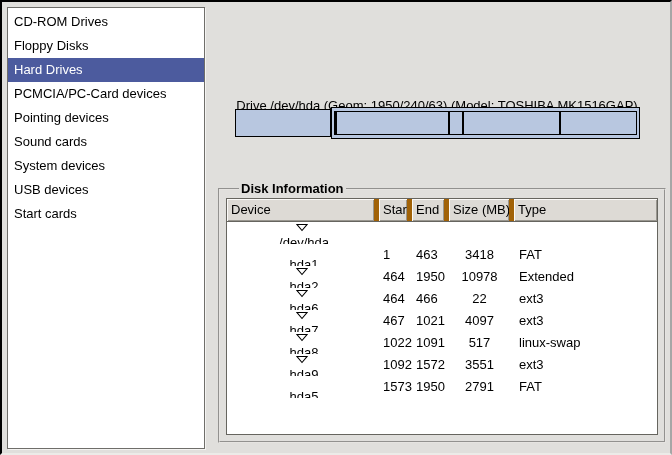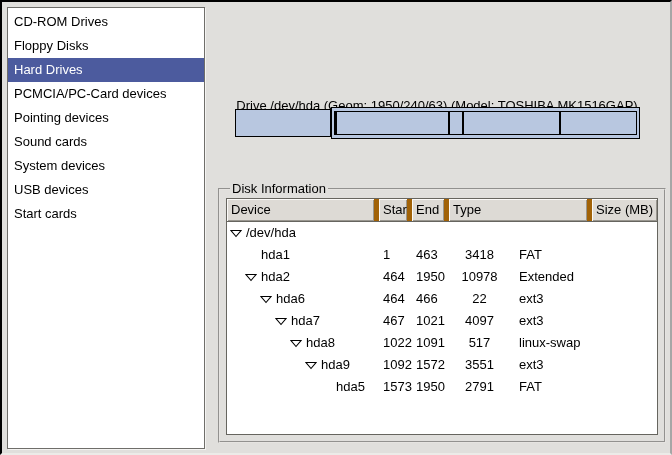--- a/index.html
+++ b/index.html
@@ -33,40 +33,40 @@
     display:flex;align-items:stretch;padding:3px 2px;flex:1;
   }
   .seg-logical{
     box-sizing:border-box;border:1px solid #000;background:#b8c7e0;min-width:2px;
   }
   
   fieldset.group{
     position:absolute;left:11px;top:179px;width:448px;height:262px;box-sizing:border-box;
     border:2px groove #e6e4e1;margin:0;padding:2px 6px 6px 6px;
   }
-  fieldset.group legend{padding:0 2px;margin-left:4px;}
+  fieldset.group legend{padding:0 2px;margin-left:13px;font-weight:bold;}
   .tbl{
     width:100%;height:237px;box-sizing:border-box;background:#fff;
     border:1px solid #66655f;overflow:hidden;
   }
   .hdr{display:flex;height:22px;background:#dddad5;border-bottom:1px solid #66655f;}
   .th{
     box-sizing:border-box;line-height:21px;padding-left:4px;white-space:nowrap;overflow:hidden;
     box-shadow:inset 1px 1px 0 #fbfaf8, inset -1px -1px 0 #99968f;
     border-right:5px solid #a16207;cursor:default;
   }
   .th:last-child{border-right:none;}
   .col-0{width:152px;}
   .col-1{width:33px;}
   .col-2{width:37px;}
   .col-3{width:65px;}
   .col-4{flex:1;}
   .trow{display:flex;height:22px;line-height:22px;}
   .td{box-sizing:border-box;white-space:nowrap;overflow:hidden;}
-  .td.device{display:flex;align-items:center;}
+  .td.device{display:flex;align-items:center;flex-direction:column;}
   .indent{height:1px;flex:none;}
   .expander{flex:none;width:14px;display:flex;align-items:center;justify-content:flex-start;cursor:default;}
   .td.num{padding-left:4px;}
   .td.size{text-align:center;padding-right:4px;}
   .td.type{padding-left:5px;}
   .devname{padding-left:2px;}
 </style>
 </head>
 <body>
 
@@ -97,22 +97,22 @@
       </div>
     </div>
 
   <fieldset class="group">
     <legend>Disk Information</legend>
     <div class="tbl">
       <div class="hdr" id="tbl-hdr">
           <div class="th col-0">Device</div>
           <div class="th col-1">Start</div>
           <div class="th col-2">End</div>
+          <div class="th col-3">Size (MB)</div>
           <div class="th col-4">Type</div>
-          <div class="th col-3">Size (MB)</div>
         </div>
       <div id="tbl-body">
           <div class="trow">
     <div class="td device col-0">
       <span class="indent" style="width: 3px;"></span>
       <span class="expander">
         <svg width="12" height="9" viewBox="0 0 12 9">
           <polygon points="1,1.5 11,1.5 6,7.5" fill="#fff" stroke="#000" stroke-width="1.1"></polygon>
         </svg>
       </span>

